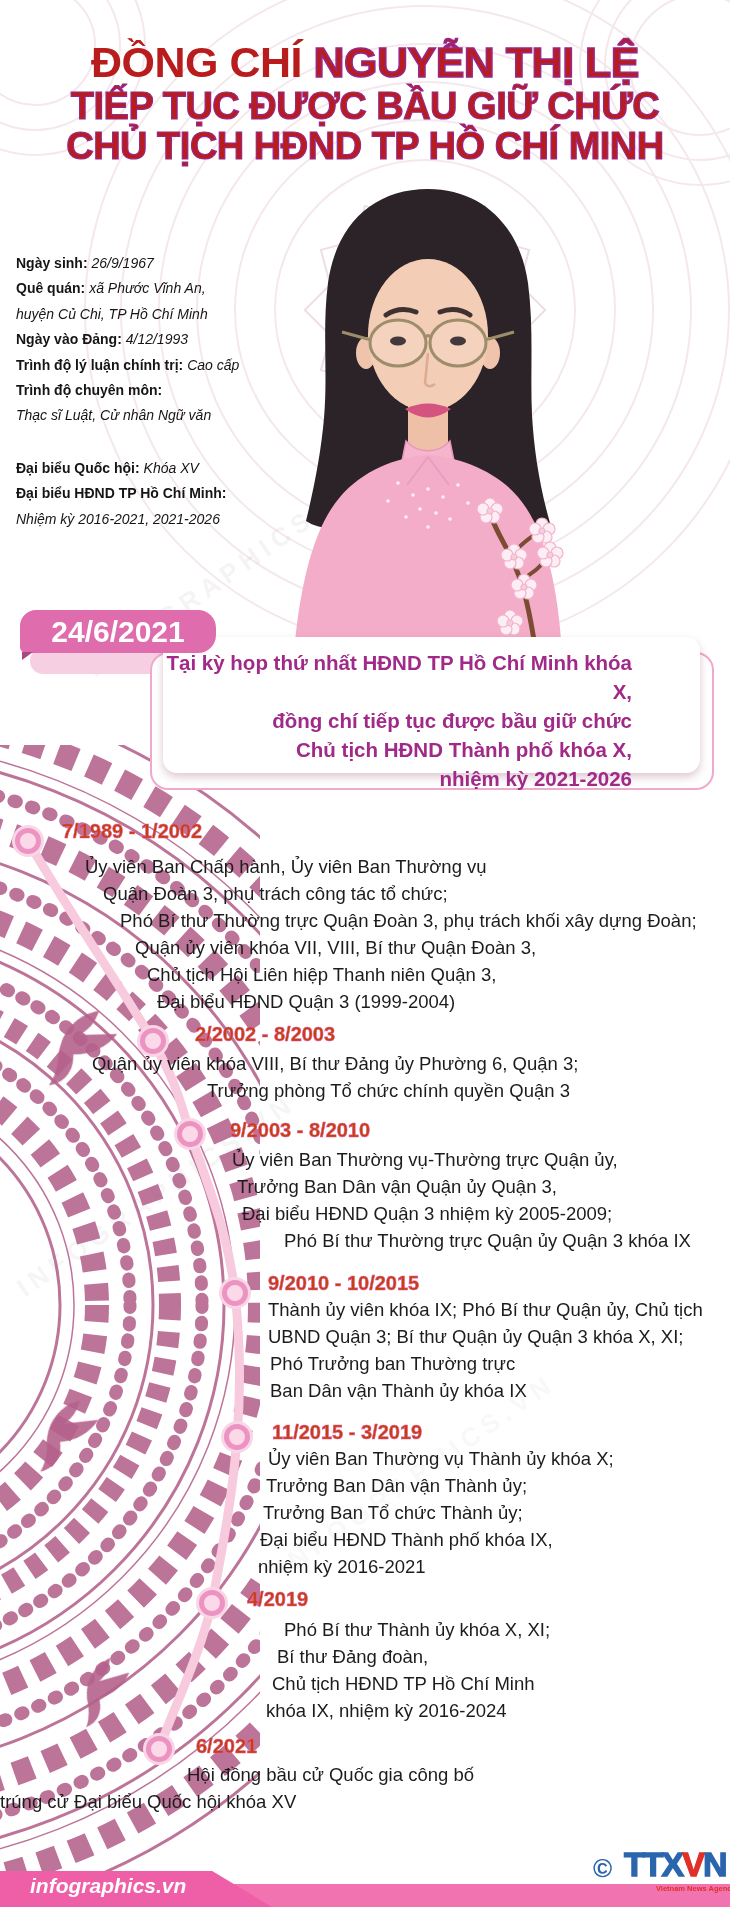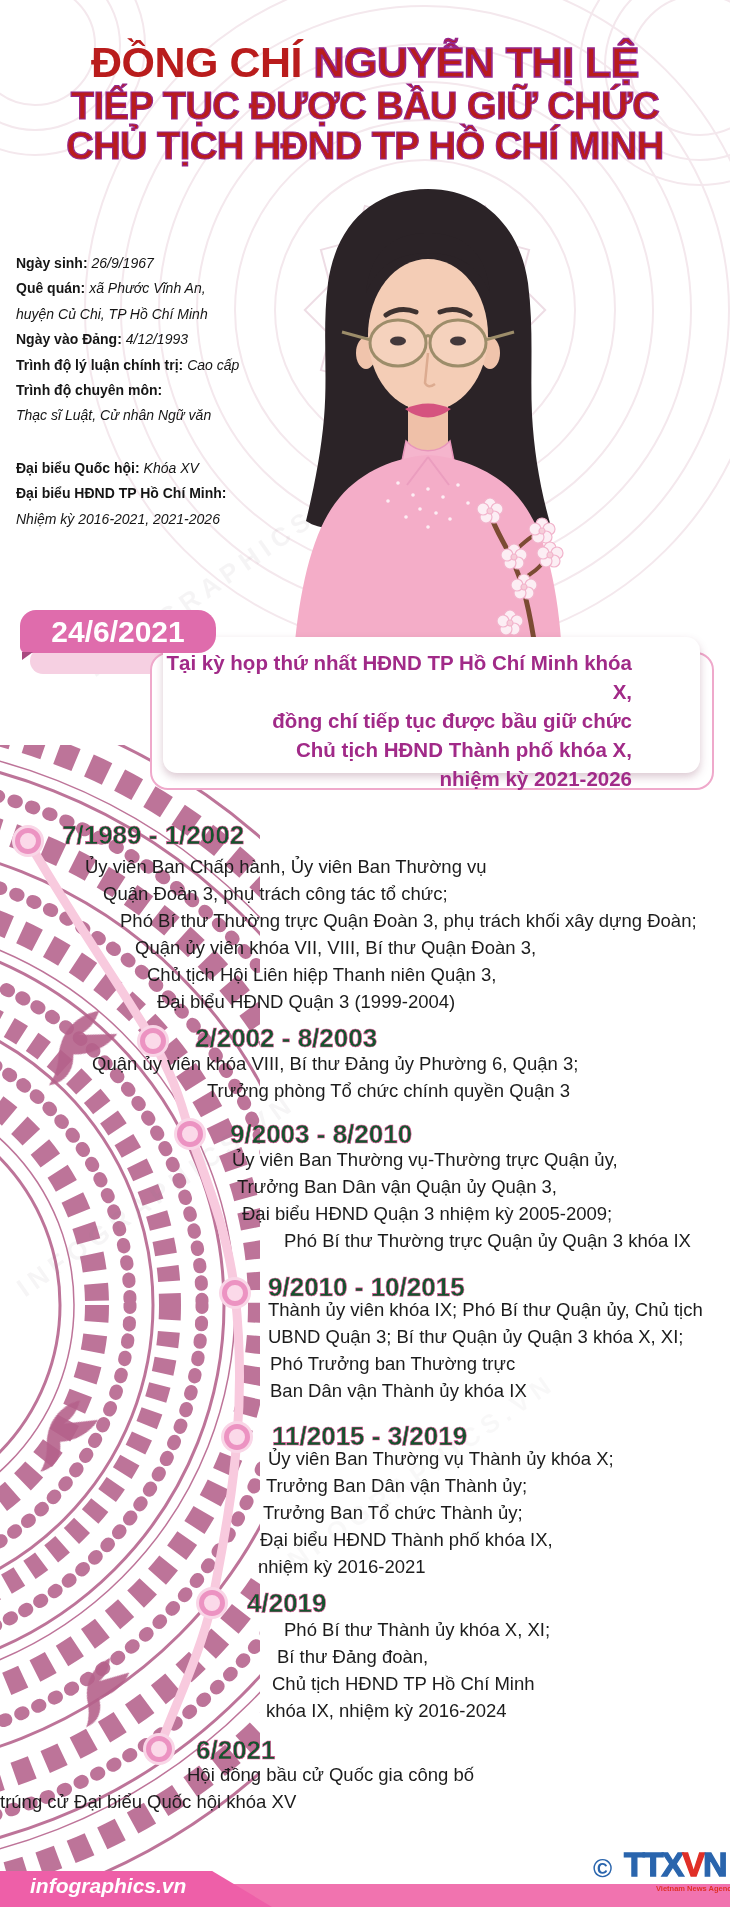--- a/index.html
+++ b/index.html
@@ -35,21 +35,21 @@
          border-width:8px 11px 0 0;border-color:#a84a80 transparent transparent transparent;}
   .qbox{left:150px;top:652px;width:560px;height:134px;background:#fff;border:2px solid #efa9cb;border-radius:18px;z-index:2;}
   .qcard{left:163px;top:637px;width:537px;height:136px;background:#fff;border-radius:14px;
          box-shadow:0 4px 9px rgba(130,60,95,.28);z-index:3;}
   .qtext{left:163px;top:648px;width:469px;text-align:right;color:#a12a88;font-weight:700;
          font-size:20.5px;line-height:29px;z-index:5;}
   
   .connector{left:0;top:0;z-index:1;}
   .dot{width:26px;height:26px;border-radius:50%;background:#fbd9e9;border:5px solid #ec93c2;
        box-sizing:border-box;box-shadow:0 0 0 3px #f9d6e7;z-index:3;}
-  .thead{color:#14532d;font-weight:700;font-size:26px;-webkit-text-stroke:.6px #e75a9e;z-index:3;white-space:nowrap;}
+  .thead{color:#c2410c;font-weight:700;font-size:20px;-webkit-text-stroke:.6px #e75a9e;z-index:3;white-space:nowrap;}
   .tbody{left:0;width:730px;font-size:18.5px;line-height:27px;color:#1c1c1c;z-index:3;}
   .tbody .line{white-space:nowrap;}
   .e1b .line:nth-child(1){margin-left:85px;}  .e1b .line:nth-child(2){margin-left:103px;}
   .e1b .line:nth-child(3){margin-left:120px;} .e1b .line:nth-child(4){margin-left:135px;}
   .e1b .line:nth-child(5){margin-left:147px;} .e1b .line:nth-child(6){margin-left:157px;}
   .e2b .line:nth-child(1){margin-left:92px;} .e2b .line:nth-child(2){margin-left:207px;}
   .e3b .line:nth-child(1){margin-left:232px;} .e3b .line:nth-child(2){margin-left:237px;}
   .e3b .line:nth-child(3){margin-left:242px;} .e3b .line:nth-child(4){margin-left:245px;text-align:center;}
   .e4b .line:nth-child(1){margin-left:268px;} .e4b .line:nth-child(2){margin-left:268px;}
   .e4b .line:nth-child(3){margin-left:270px;} .e4b .line:nth-child(4){margin-left:270px;}

